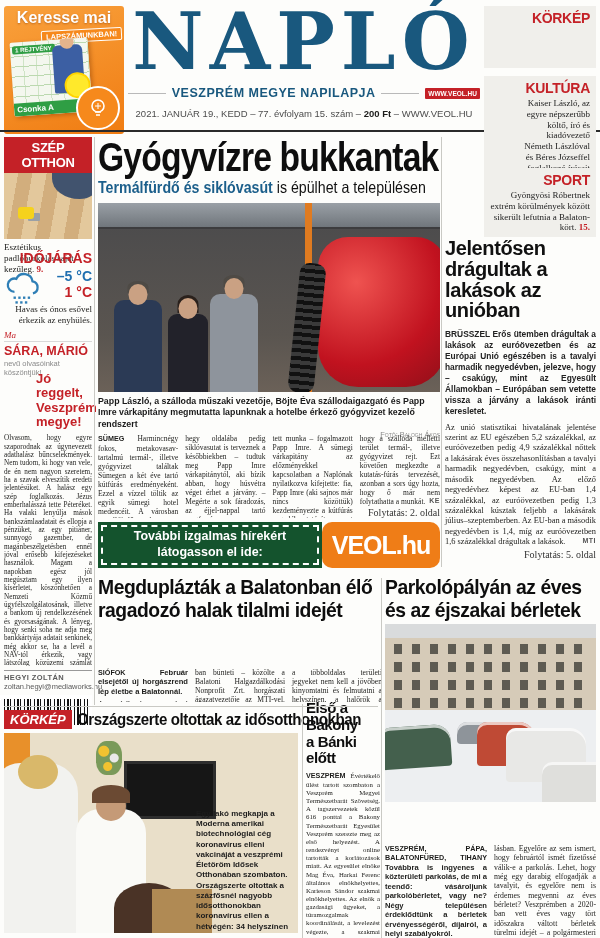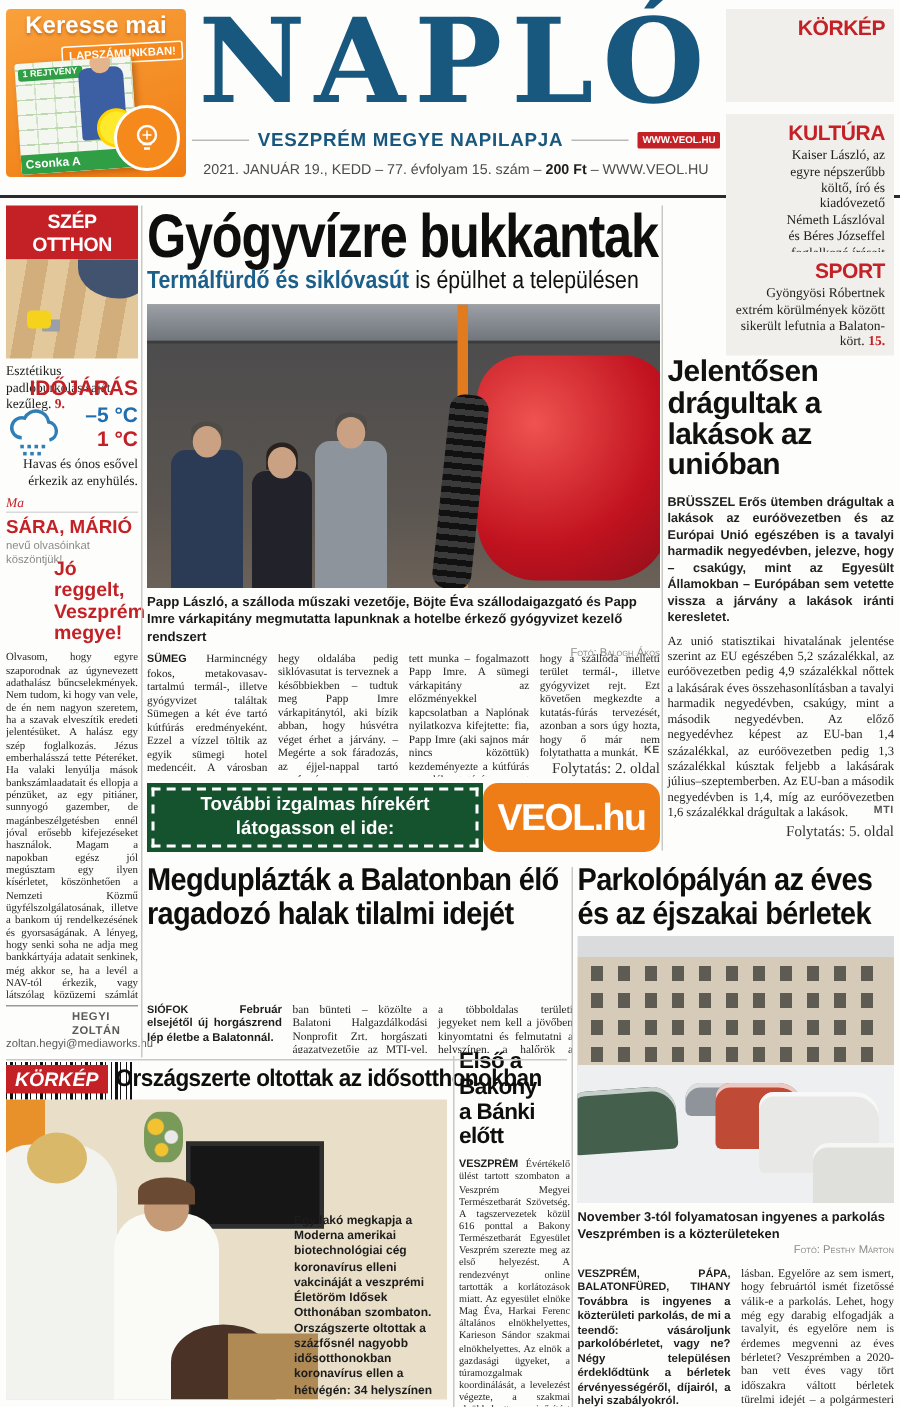--- a/index.html
+++ b/index.html
@@ -1,21 +1,21 @@
 <!DOCTYPE html>
 <html><head>
 <meta charset="utf-8">
 <style>
   html,body{margin:0;padding:0;background:#888;}
   .page{position:relative;width:600px;height:938px;background:#fdfdfb;overflow:hidden;
         font-family:"Liberation Serif",serif;color:#1d1d1b;margin:0 auto;}
   .abs{position:absolute;}
 
   
-  .promo{left:4px;top:6px;width:120px;height:112px;background:linear-gradient(160deg,#f9a13c,#f07c12);
+  .promo{left:4px;top:6px;width:120px;height:128px;background:linear-gradient(160deg,#f9a13c,#f07c12);
          border-radius:3px;overflow:hidden;}
   .promo-title{position:absolute;top:3px;left:0;width:100%;text-align:center;color:#fff;
          font-family:"Liberation Sans",sans-serif;font-weight:bold;font-size:16px;text-shadow:0 1px 2px rgba(140,60,0,.5);}
   .promo-ribbon{position:absolute;top:23px;right:2px;background:#f6891c;border:1px solid #fff;
          color:#fff;font-family:"Liberation Sans",sans-serif;font-weight:bold;font-size:7.5px;
          padding:1px 4px;transform:rotate(-3deg);border-radius:2px;}
   .mag{position:absolute;left:8px;top:34px;width:78px;height:74px;background:#f4f7ef;
          transform:rotate(-4deg);border-radius:2px;box-shadow:2px 2px 4px rgba(120,50,0,.4);overflow:hidden;}
   .mag-grid{position:absolute;inset:0;background:
         repeating-linear-gradient(0deg,transparent 0 9px,#bcd9b0 9px 10px),
@@ -77,21 +77,21 @@
   .weather-desc{font-size:9px;line-height:1.2;text-align:right;margin-top:4px;}
   .ma{left:4px;top:330px;width:88px;}
   .ma-label{font-size:9px;color:#c42127;font-style:italic;border-bottom:1px solid #d9d9d9;padding-bottom:1px;}
   .ma-names{font-family:"Liberation Sans",sans-serif;font-weight:bold;font-size:12.5px;color:#c42127;margin-top:2px;}
   .ma-note{font-family:"Liberation Sans",sans-serif;font-size:7.5px;color:#8a8a8a;margin-top:1px;}
   .edit{left:4px;top:372px;width:88px;}
   .edit-title{font-family:"Liberation Sans",sans-serif;font-weight:bold;font-size:13px;line-height:1.1;color:#c42127;margin-left:32px;}
   .edit-body{margin-top:5px;font-size:7.2px;line-height:1.16;text-align:justify;height:232px;overflow:hidden;}
   .author{border-top:1px solid #999;margin-top:4px;padding-top:2px;
         font-family:"Liberation Sans",sans-serif;font-size:7.5px;color:#5a5a5a;}
-  .author-name{font-weight:bold;letter-spacing:.4px;margin-left:44px;}
+  .author-name{font-weight:bold;letter-spacing:.4px;}
   .barcode{margin-top:8px;width:84px;height:26px;background:
         repeating-linear-gradient(90deg,#111 0 1px,#fff 1px 3px,#111 3px 5px,#fff 5px 6px,#111 6px 7px,#fff 7px 10px);
         outline:4px solid #fff;}
 
   
   .headline{left:98px;top:134px;width:342px;font-family:"Liberation Sans",sans-serif;font-weight:bold;
         font-size:41px;letter-spacing:-1px;color:#0e0e0e;transform:scaleX(.82);transform-origin:left top;white-space:nowrap;}
   .subhead{left:98px;top:178px;width:400px;font-family:"Liberation Sans",sans-serif;font-size:16.5px;
         transform:scaleX(.86);transform-origin:left top;white-space:nowrap;color:#111;}
   .subhead .blue{color:#1c5f8b;font-weight:bold;}
@@ -358,24 +358,20 @@
     <div class="pk-building">
         <div class="pk-windows"></div>
       </div>
     <div class="pk-snow"></div>
     <div class="car car-green"></div>
     <div class="car car-gray"></div>
     <div class="car car-red"></div>
     <div class="car car-white"></div>
     <div class="car car-white2"></div>
   </div>
-  <div class="abs park-cap">
-    <span>November 3-tól folyamatosan ingyenes a parkolás Veszprémben is a közterületeken</span>
-    <div class="credit">Fotó: Pesthy Márton</div>
-  </div>
   <div class="abs park-cols">
     <div class="col">
       <div class="lead-bold"><span class="loc">VESZPRÉM, PÁPA, BALATONFÜRED, TIHANY</span><span> Továbbra is ingyenes a közterületi parkolás, de mi a teendő: vásároljunk parkolóbérletet, vagy ne? Négy településen érdeklődtünk a bérletek érvényességéről, díjairól, a helyi szabályokról.</span></div>
 
     </div>
     <div class="col"><span>lásban. Egyelőre az sem ismert, hogy februártól ismét fizetőssé válik-e a parkolás. Lehet, hogy még egy darabig elfogadják a tavalyit, és egyelőre nem is érdemes megvenni az éves bérletet? Veszprémben a 2020-ban vett éves vagy tört időszakra váltott bérletek türelmi idejét – a polgármesteri hivatal kérésének megfelelően – időarányosan meghosszabbították, illetve kitolták – tájékoztatta a Naplót Koller Tamás, a Veszprémi Közüzemi Szolgáltató Zrt. titkárságvezetője.</span>
       
     </div>
   </div>
 

